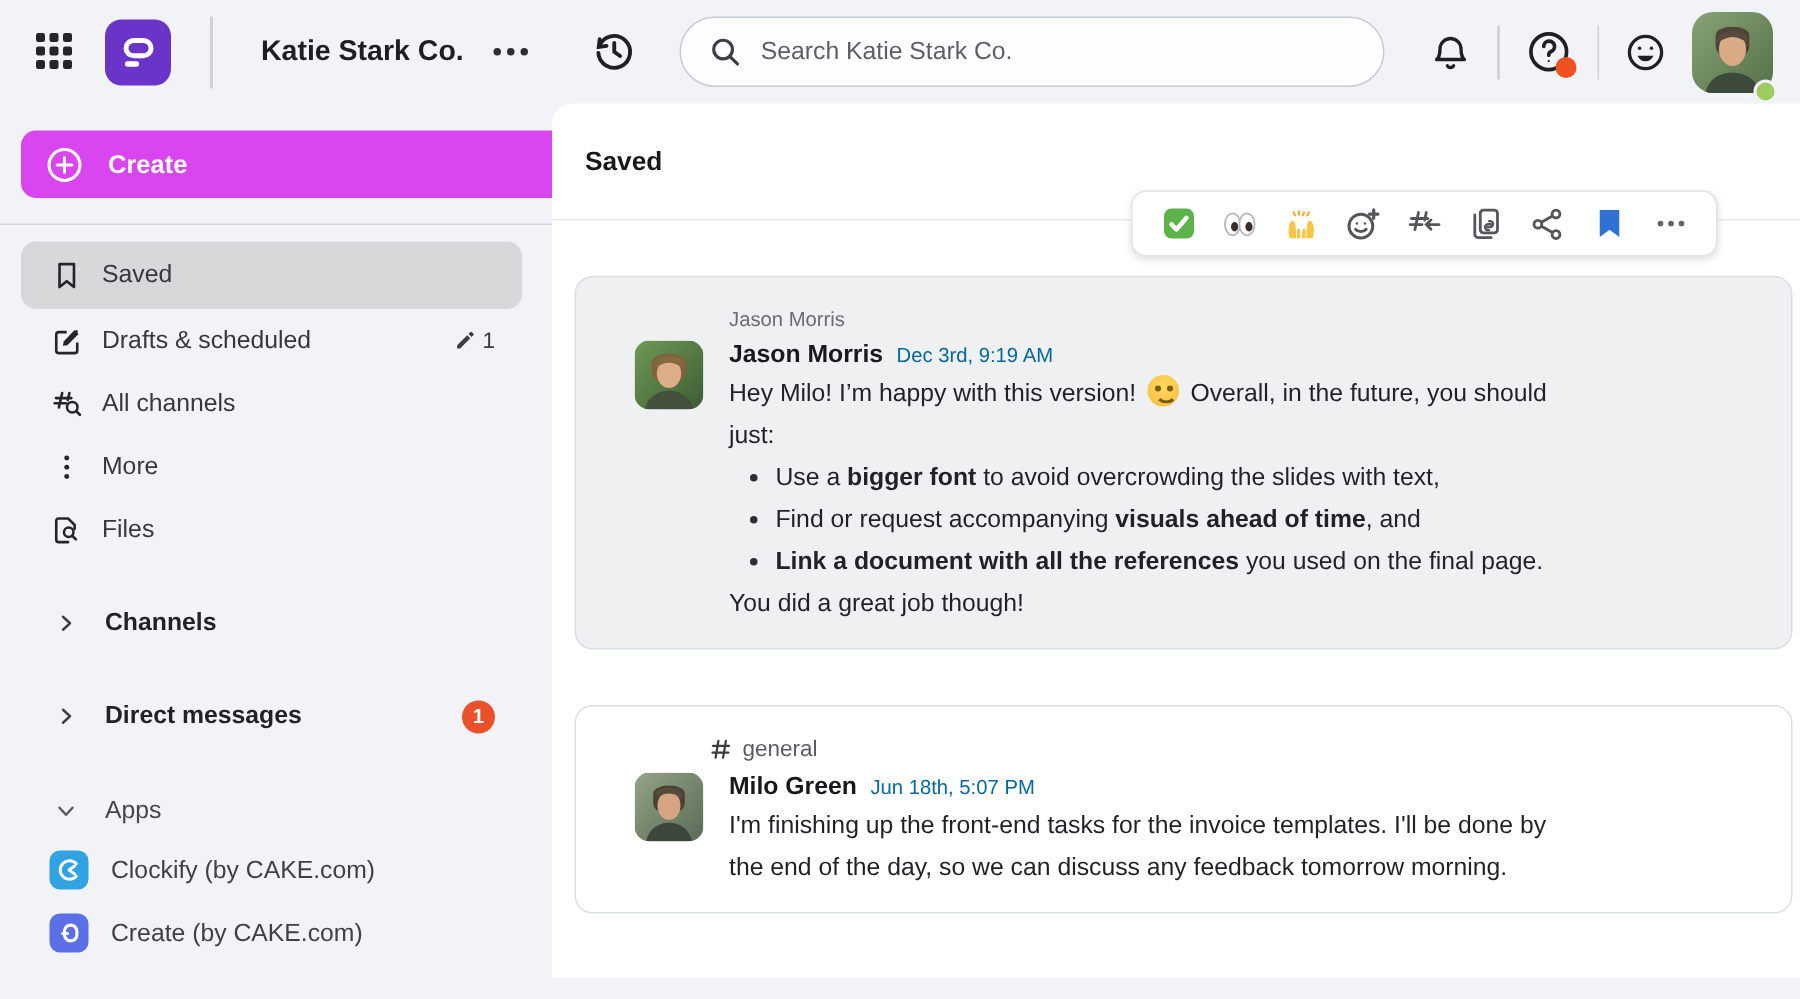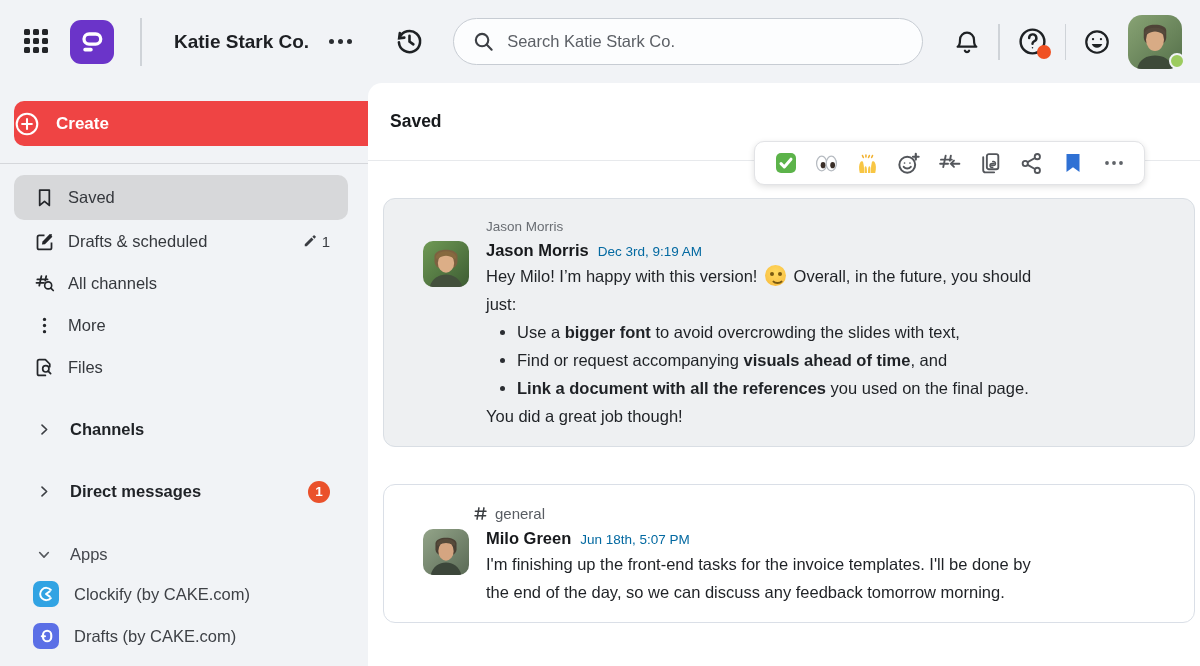--- a/index.html
+++ b/index.html
@@ -1,20 +1,20 @@
 <!DOCTYPE html>
 <html><head>
 <meta charset="utf-8">
 <style>
   * { margin:0; padding:0; box-sizing:border-box; }
   html,body { width:1200px; height:666px; overflow:hidden; }
   body { font-family:"Liberation Sans", sans-serif; background:#f1f3f6; color:#202327; }
 
   
-  .topbar { height:83px; display:flex; align-items:center; background:#f1f3f6; }
+  .topbar { height:69px; display:flex; align-items:center; background:#f1f3f6; }
   .grid-btn { margin-left:24px; width:26px; height:26px; display:grid; grid-template-columns:repeat(3,6px); grid-template-rows:repeat(3,6px); gap:3px; cursor:pointer; background:none; border:none; }
   .grid-btn i { background:#232528; border-radius:1.5px; }
   .logo-btn { margin-left:20px; width:44px; height:44px; border:none; background:#6b34c9; border-radius:11px; display:flex; align-items:center; justify-content:center; cursor:pointer; }
   .tb-div { width:2px; height:48px; background:#cfd3d8; margin-left:26px; }
   .ws-name { margin-left:32px; font-size:19px; font-weight:700; color:#1d1f23; white-space:nowrap; }
   .ws-menu { margin-left:16px; border:none; background:none; display:flex; gap:4px; cursor:pointer; padding:6px 4px; }
   .ws-menu i { width:5px; height:5px; border-radius:50%; background:#2a2d31; }
   .hist-btn { margin-left:38px; border:none; background:none; cursor:pointer; display:flex; }
   .searchbox { margin-left:28px; width:470px; height:47px; border:1.5px solid #c7ccd3; background:#fcfdfe; border-radius:24px; display:flex; align-items:center; padding:0 18px; }
   .searchbox input { border:none; outline:none; background:transparent; font-size:16.5px; color:#33363b; margin-left:12px; width:380px; font-family:"Liberation Sans", sans-serif; }
@@ -26,21 +26,21 @@
   .avatar-top { width:54px; height:54px; border-radius:14px; overflow:hidden; position:relative; border:none; background:none; cursor:pointer; padding:0; }
   .avatar-top svg { display:block; }
   .status-dot { position:absolute; right:10px; bottom:58px; width:16px; height:16px; border-radius:50%; background:#9ccb5f; border:2.5px solid #f1f3f6; }
 
   
   .app { display:flex; height:583px; }
   .sidebar { width:368px; flex:none; position:relative; }
   .main { flex:1; background:#ffffff; border-radius:14px 0 0 0; position:relative; }
 
   
-  .create-btn { margin:18px 18px 0 14px; width:398px; height:45px; background:#ef4444; border:none; border-radius:10px; color:#fff; display:flex; align-items:center; padding:0 0; cursor:pointer; }
+  .create-btn { margin:18px 18px 0 14px; width:398px; height:45px; background:#d946ef; border:none; border-radius:10px; color:#fff; display:flex; align-items:center; padding:0 16px; cursor:pointer; }
   .create-btn .clabel { font-size:17px; font-weight:700; margin-left:16px; color:#fff; }
   .create-btn .chev { margin-left:auto; display:flex; }
   .side-div { height:1px; background:#d5d7db; margin-top:17px; }
   .nav { margin-top:11px; }
   .srow { height:42px; margin:0 20px 0 14px; border-radius:10px; display:flex; align-items:center; padding:0 18px 0 19px; cursor:pointer; }
   .srow.selected { background:#d7d8da; height:45px; }
   .sicon { width:22px; display:flex; justify-content:center; flex:none; }
   .slabel { font-size:16.5px; color:#35383d; margin-left:13px; white-space:nowrap; }
   .smeta { margin-left:auto; display:flex; align-items:center; gap:5px; font-size:15px; color:#3a3d42; }
   .section-row { height:37px; margin:0 20px 0 14px; display:flex; align-items:center; padding:0 18px 0 22px; cursor:pointer; }
@@ -284,21 +284,21 @@
         </span>
         <span class="app-label">Clockify (by CAKE.com)</span>
       </div>
       <div class="app-row">
         <span class="app-ic plaky">
           <svg width="18" height="18" viewBox="0 0 24 24" fill="none">
             <rect x="8" y="5" width="11" height="14" rx="5.5" stroke="#fff" stroke-width="2.8"></rect>
             <rect x="5" y="11" width="7" height="2.8" rx="1.4" fill="#fff"></rect>
           </svg>
         </span>
-        <span class="app-label">Drafts (by CAKE.com)</span>
+        <span class="app-label">Create (by CAKE.com)</span>
       </div>
     </nav>
   </aside>
 
   <main class="main">
     <div class="main-header">
       <h1 class="main-title">Saved</h1>
     </div>
 
     <div class="content">

